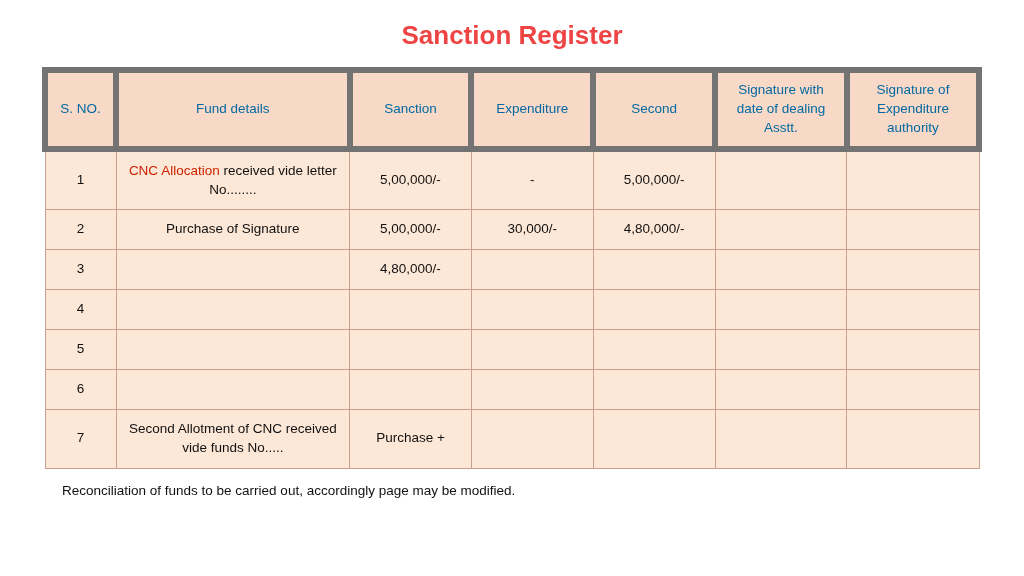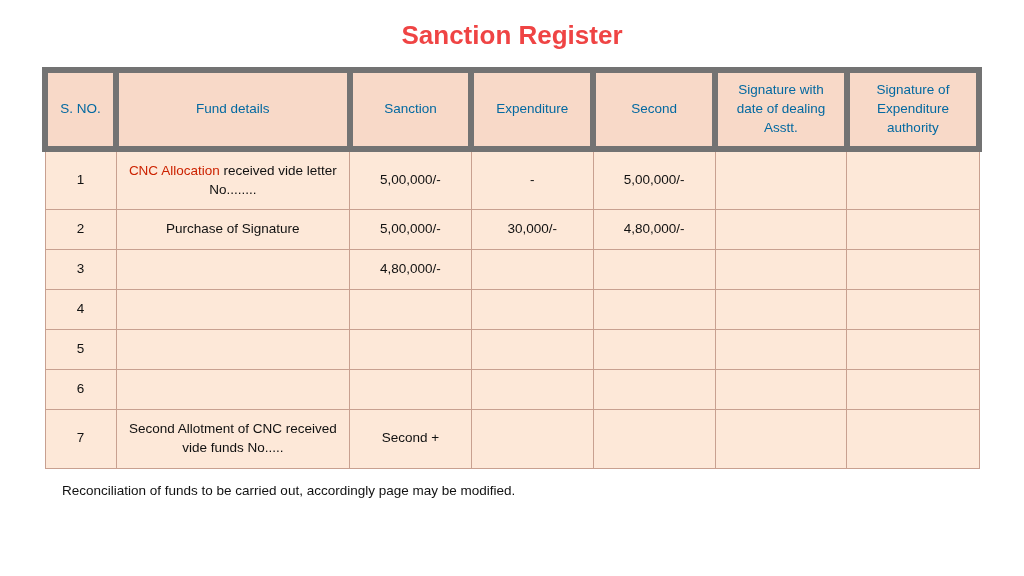--- a/index.html
+++ b/index.html
@@ -146,21 +146,21 @@
         <td class="left-align"></td>
         <td></td>
         <td></td>
         <td></td>
         <td></td>
         <td></td>
       </tr>
       <tr>
         <td>7</td>
         <td class="left-align">Second Allotment of CNC received vide funds No.....</td>
-        <td>Second +</td>
+        <td>Purchase +</td>
         <td></td>
         <td></td>
         <td></td>
         <td></td>
       </tr>
     </tbody>
 </table>
 
 <p class="footer-note">Reconciliation of funds to be carried out, accordingly page may be modified.</p>
 

